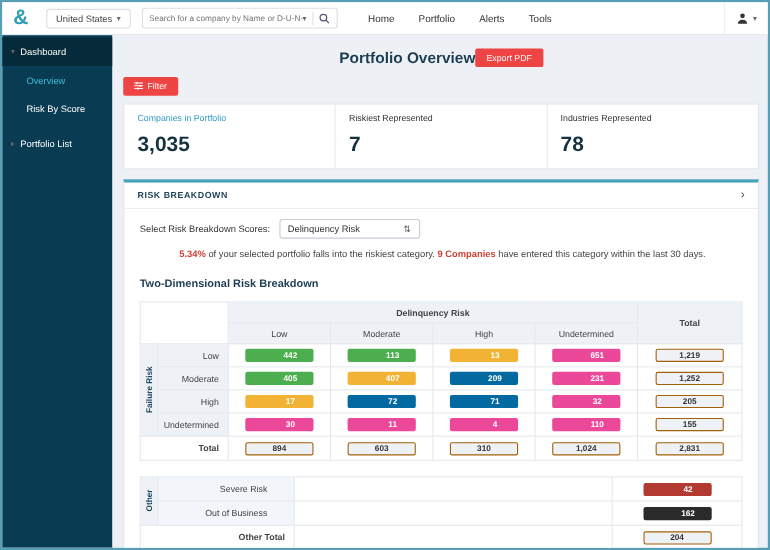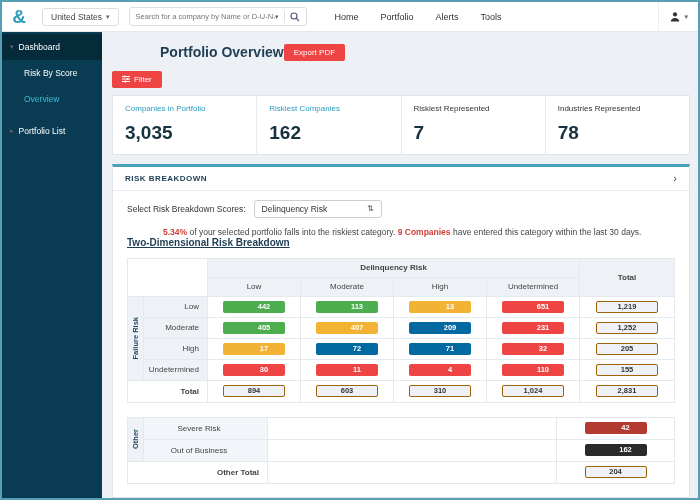--- a/index.html
+++ b/index.html
@@ -27,21 +27,21 @@
   
   .layout { display:flex; height:466px;border-radius:16px; }
   .sidebar { width:100px; background:#093c52; color:#fff; font-size:8.5px; flex-shrink:0; padding-top:2px; }
   .side-item { padding:8px 8px 8px 8px; display:flex; align-items:center; gap:5px; cursor:pointer; }
   .side-item.section { background:#052a3a; }
   .side-sub { padding:8px 8px 8px 22px; cursor:pointer; }
   .side-sub.active { color:#3ebcd8; }
   .side-gap { height:6px; }
   .main { flex:1; padding:8px 8px 0 10px; overflow:hidden; }
   
-  .page-head { display:flex; justify-content:flex-start; align-items:flex-start; margin-top:4px;margin-left:48px; }
+  .page-head { display:flex; justify-content:center; align-items:flex-start; margin-top:4px; }
   .page-title { font-size:14px; font-weight:bold; color:#1d3d52; }
   .btn { background:#ef4444; color:#fff; font-size:8px; border:none; border-radius:2px;
          padding:4px 10px; cursor:pointer; font-family:inherit; display:inline-flex; align-items:center; gap:4px; }
   .filter-row { margin:8px 0 7px 0; }
   
   .stats { display:flex; background:#fff; border:1px solid #dfe5ec; }
   .stat { flex:1; padding:8px 12px 10px 12px; border-right:1px solid #e7ebf0; }
   .stat:last-child { border-right:none; }
   .stat .lbl { font-size:8px; }
   .stat .lbl.link { color:#2e9cc3; cursor:pointer; }
@@ -52,48 +52,48 @@
                padding:6px 12px; border-bottom:1px solid #e8edf1; }
   .card-title { font-size:8px; font-weight:bold; letter-spacing:.5px; color:#1d3d52; }
   .chev { font-size:11px; color:#444; cursor:pointer; line-height:1; }
   .card-body { padding:9px 14px 13px 14px; }
   .select-row { display:flex; align-items:center; gap:8px; font-size:8.5px; color:#333; }
   .select { display:flex; align-items:center; justify-content:space-between; border:1px solid #c6ced6;
             border-radius:3px; padding:3px 7px; width:128px; cursor:pointer; background:#fff; }
   .select .stepper { font-size:8px; color:#555; }
   .summary { margin-top:9px; font-size:8.5px; color:#444;padding-left:36px; }
   .red { color:#cf4036; font-weight:bold; }
-  .table-title { font-size:10px; font-weight:bold; color:#1d3d52;text-decoration:underline; }
+  .table-title { margin-top:17px; font-size:10px; font-weight:bold; color:#1d3d52; }
   
   table { border-collapse:collapse; width:100%; }
   .matrix { margin-top:10px; }
   .matrix td, .matrix th, .other td { border:1px solid #e4e9ee; font-size:8px; color:#444; }
   .hd { background:#eef2f7; text-align:center; font-weight:bold; color:#2b3a46; height:19px; }
   .subhd { background:#eef2f7; text-align:center; font-weight:normal; height:19px; }
   .corner { background:#fff; border:1px solid #e4e9ee; }
   .vcell { background:#eef2f7; width:16px; }
   .vlabel { writing-mode:vertical-rl; transform:rotate(180deg); font-size:7.5px; font-weight:bold;
             color:#22485e; display:block; margin:0 auto; }
   .rlabel { background:#eef2f7; text-align:right; padding-right:8px; height:21px; }
   .dcell { text-align:center; height:21px; }
   .tcell { text-align:center; height:21px; }
   .trow-label { text-align:right; padding-right:8px; font-weight:bold; color:#2b3a46; height:22px; background:#fff; }
   .pill { display:inline-block; width:62px; height:12px; line-height:12px; border-radius:2px;
           font-size:7.5px; font-weight:bold; color:#fff; text-align:center; }
   .pill.clickable { cursor:pointer;padding-left:20px; }
   .green  { background:#4cae4f; }
   .yellow { background:#f2b234; }
   .redp   { background:#0369a1; }
-  .gray   { background:#ef4444; }
+  .gray   { background:#ec4899; }
   .severe { background:#b23a31; }
   .black  { background:#2a2a2a; }
   .light  { background:#eef1f6; border:1px solid #a16207; color:#333; line-height:10px; }
   
   .other { margin-top:14px; }
-  .other .olabel { background:#f2f5f9; text-align:center; padding-right:13px; height:22px; }
+  .other .olabel { background:#f2f5f9; text-align:right; padding-right:24px; height:22px; }
   .other .empty { background:#fff; }
   svg { display:block; }
 </style>
 </head>
 <body>
 
 <div class="navbar">
   <div class="logo">&amp;</div>
   <div class="country">
     <span>United States</span>
@@ -127,22 +127,22 @@
   </div>
 </div>
 
 <div class="layout">
 
   <div class="sidebar">
     <div class="side-item section">
       <span class="caret">▾</span>
       <span>Dashboard</span>
     </div>
+    <div class="side-sub active">Overview</div>
     <div class="side-sub">Risk By Score</div>
-    <div class="side-sub active">Overview</div>
     <div class="side-gap"></div>
     <div class="side-item">
       <span class="caret">▸</span>
       <span>Portfolio List</span>
     </div>
   </div>
 
   <div class="main">
 
     <div class="page-head">
@@ -163,24 +163,20 @@
             </svg>
         </span>
         <span>Filter</span>
       </button>
     </div>
 
     <div class="stats">
       <div class="stat">
         <div class="lbl link">Companies in Portfolio</div>
         <div class="val">3,035</div>
-      </div>
-      <div class="stat">
-        <div class="lbl link">Riskiest Companies</div>
-        <div class="val">162</div>
       </div>
       <div class="stat">
         <div class="lbl">Riskiest Represented</div>
         <div class="val">7</div>
       </div>
       <div class="stat">
         <div class="lbl">Industries Represented</div>
         <div class="val">78</div>
       </div>
     </div>

